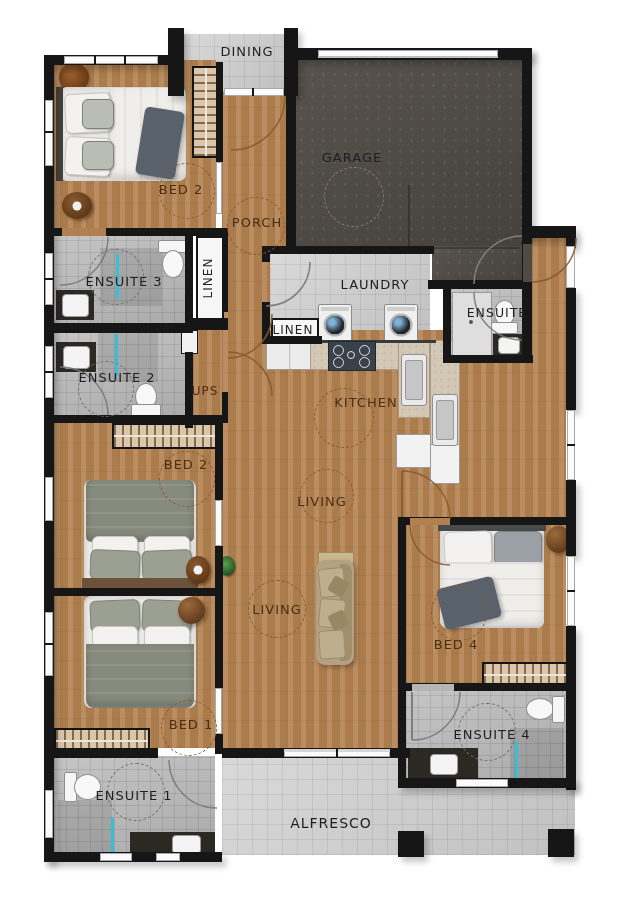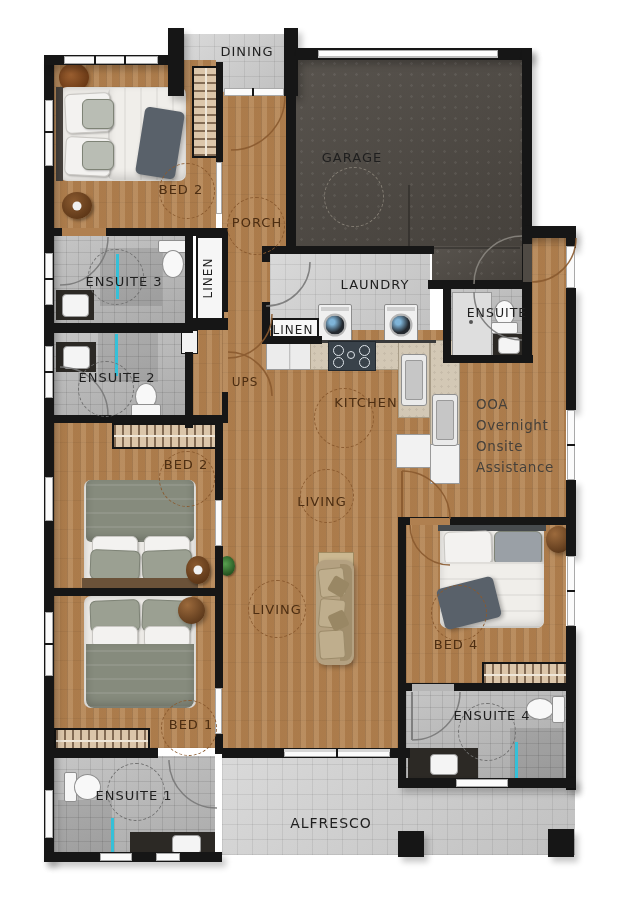--- a/index.html
+++ b/index.html
@@ -354,28 +354,24 @@
   <div class="lbl" style="left:247px;top:51px;">DINING</div>
   <div class="lbl" style="left:352px;top:157px;">GARAGE</div>
   <div class="lbl wd" style="left:181px;top:189px;">BED 2</div>
   <div class="lbl wd" style="left:257px;top:222px;">PORCH</div>
   <div class="lbl" style="left:124px;top:281px;">ENSUITE 3</div>
   <div class="lbl rot" style="left:208px;top:278px;font-size:12px;">LINEN</div>
   <div class="lbl" style="left:375px;top:284px;">LAUNDRY</div>
   <div class="lbl" style="left:497px;top:312px;font-size:12.5px;">ENSUITE</div>
   <div class="lbl" style="left:293px;top:330px;font-size:12px;">LINEN</div>
   <div class="lbl" style="left:117px;top:377px;">ENSUITE 2</div>
-  <div class="lbl wd" style="left:205px;top:382px;font-size:12px;margin-left:40px;">UPS</div>
+  <div class="lbl wd" style="left:205px;top:391px;font-size:12px;">UPS</div>
   <div class="lbl wd" style="left:366px;top:402px;">KITCHEN</div>
-  <div class="lbl note" style="left:476px;top:394px;">OOA
-Overnight
-Onsite
-Assistance</div>
   <div class="lbl wd" style="left:186px;top:464px;">BED 2</div>
   <div class="lbl wd" style="left:322px;top:501px;">LIVING</div>
   <div class="lbl wd" style="left:277px;top:609px;">LIVING</div>
   <div class="lbl wd" style="left:456px;top:644px;">BED 4</div>
   <div class="lbl wd" style="left:191px;top:724px;">BED 1</div>
-  <div class="lbl" style="left:492px;top:715px;">ENSUITE 4</div>
+  <div class="lbl" style="left:492px;top:734px;">ENSUITE 4</div>
   <div class="lbl" style="left:134px;top:795px;">ENSUITE 1</div>
   <div class="lbl" style="left:331px;top:823px;font-size:14px;">ALFRESCO</div>
 
 </div>
 
 </body></html>

